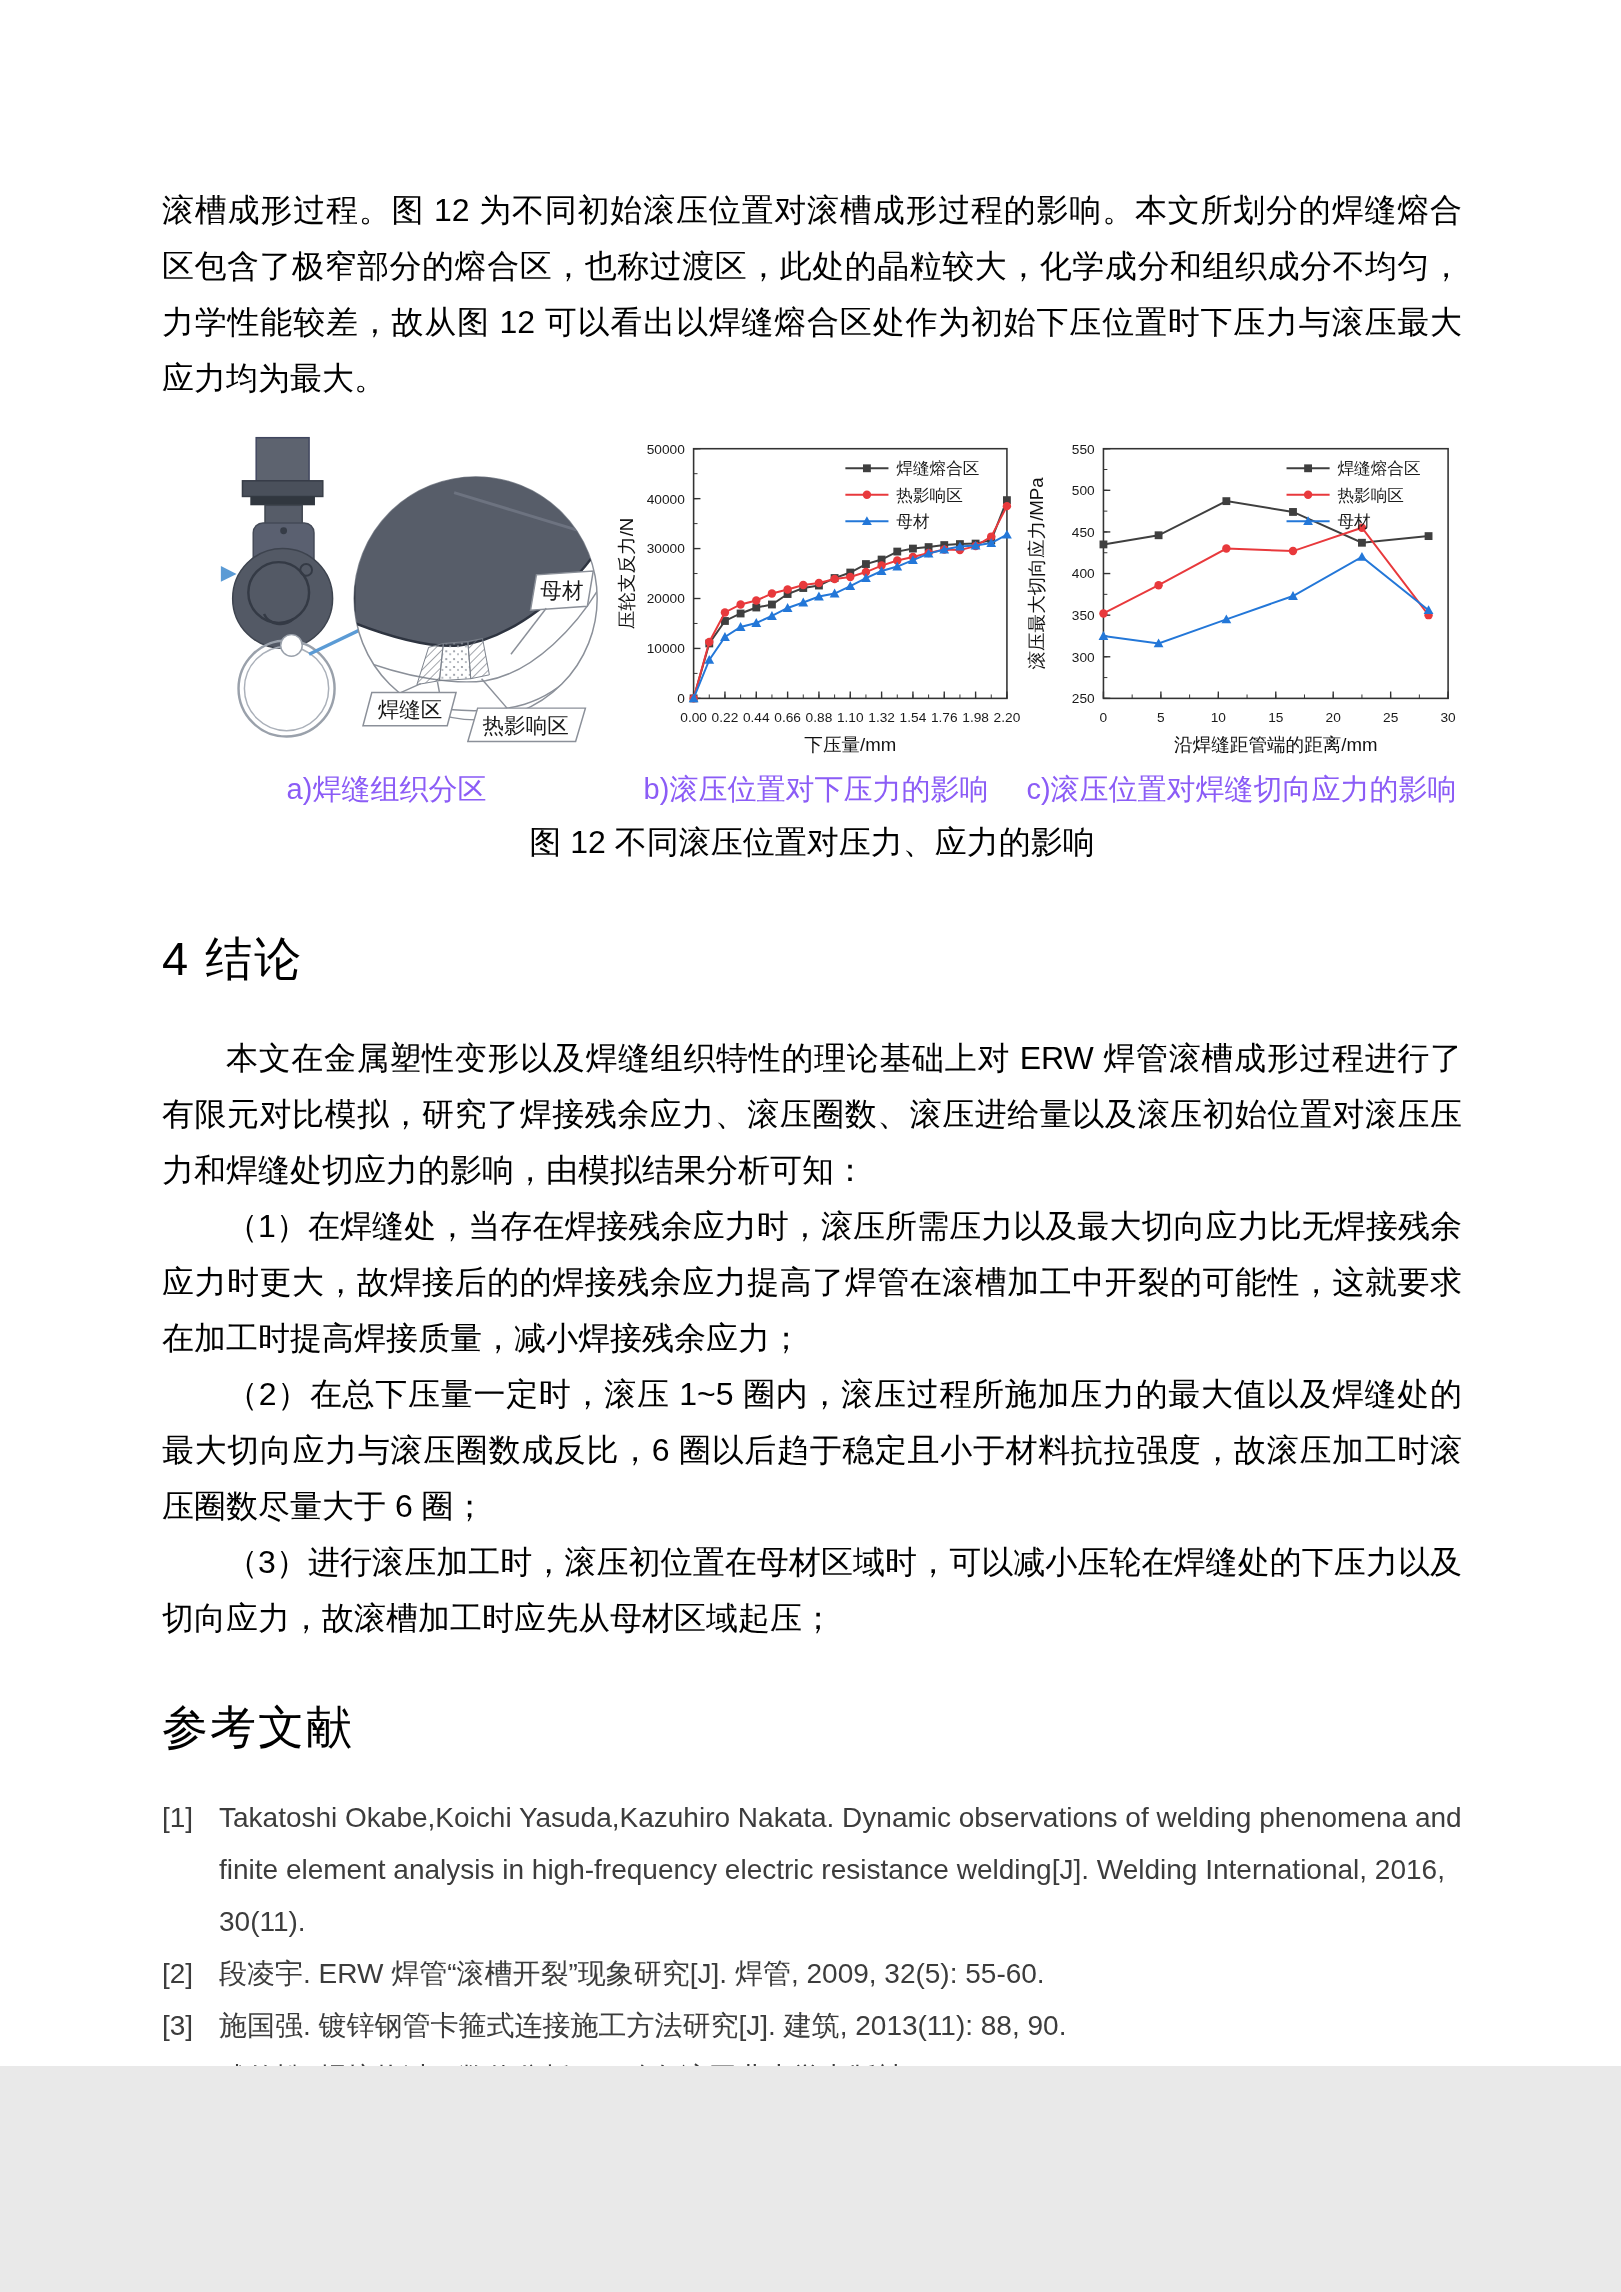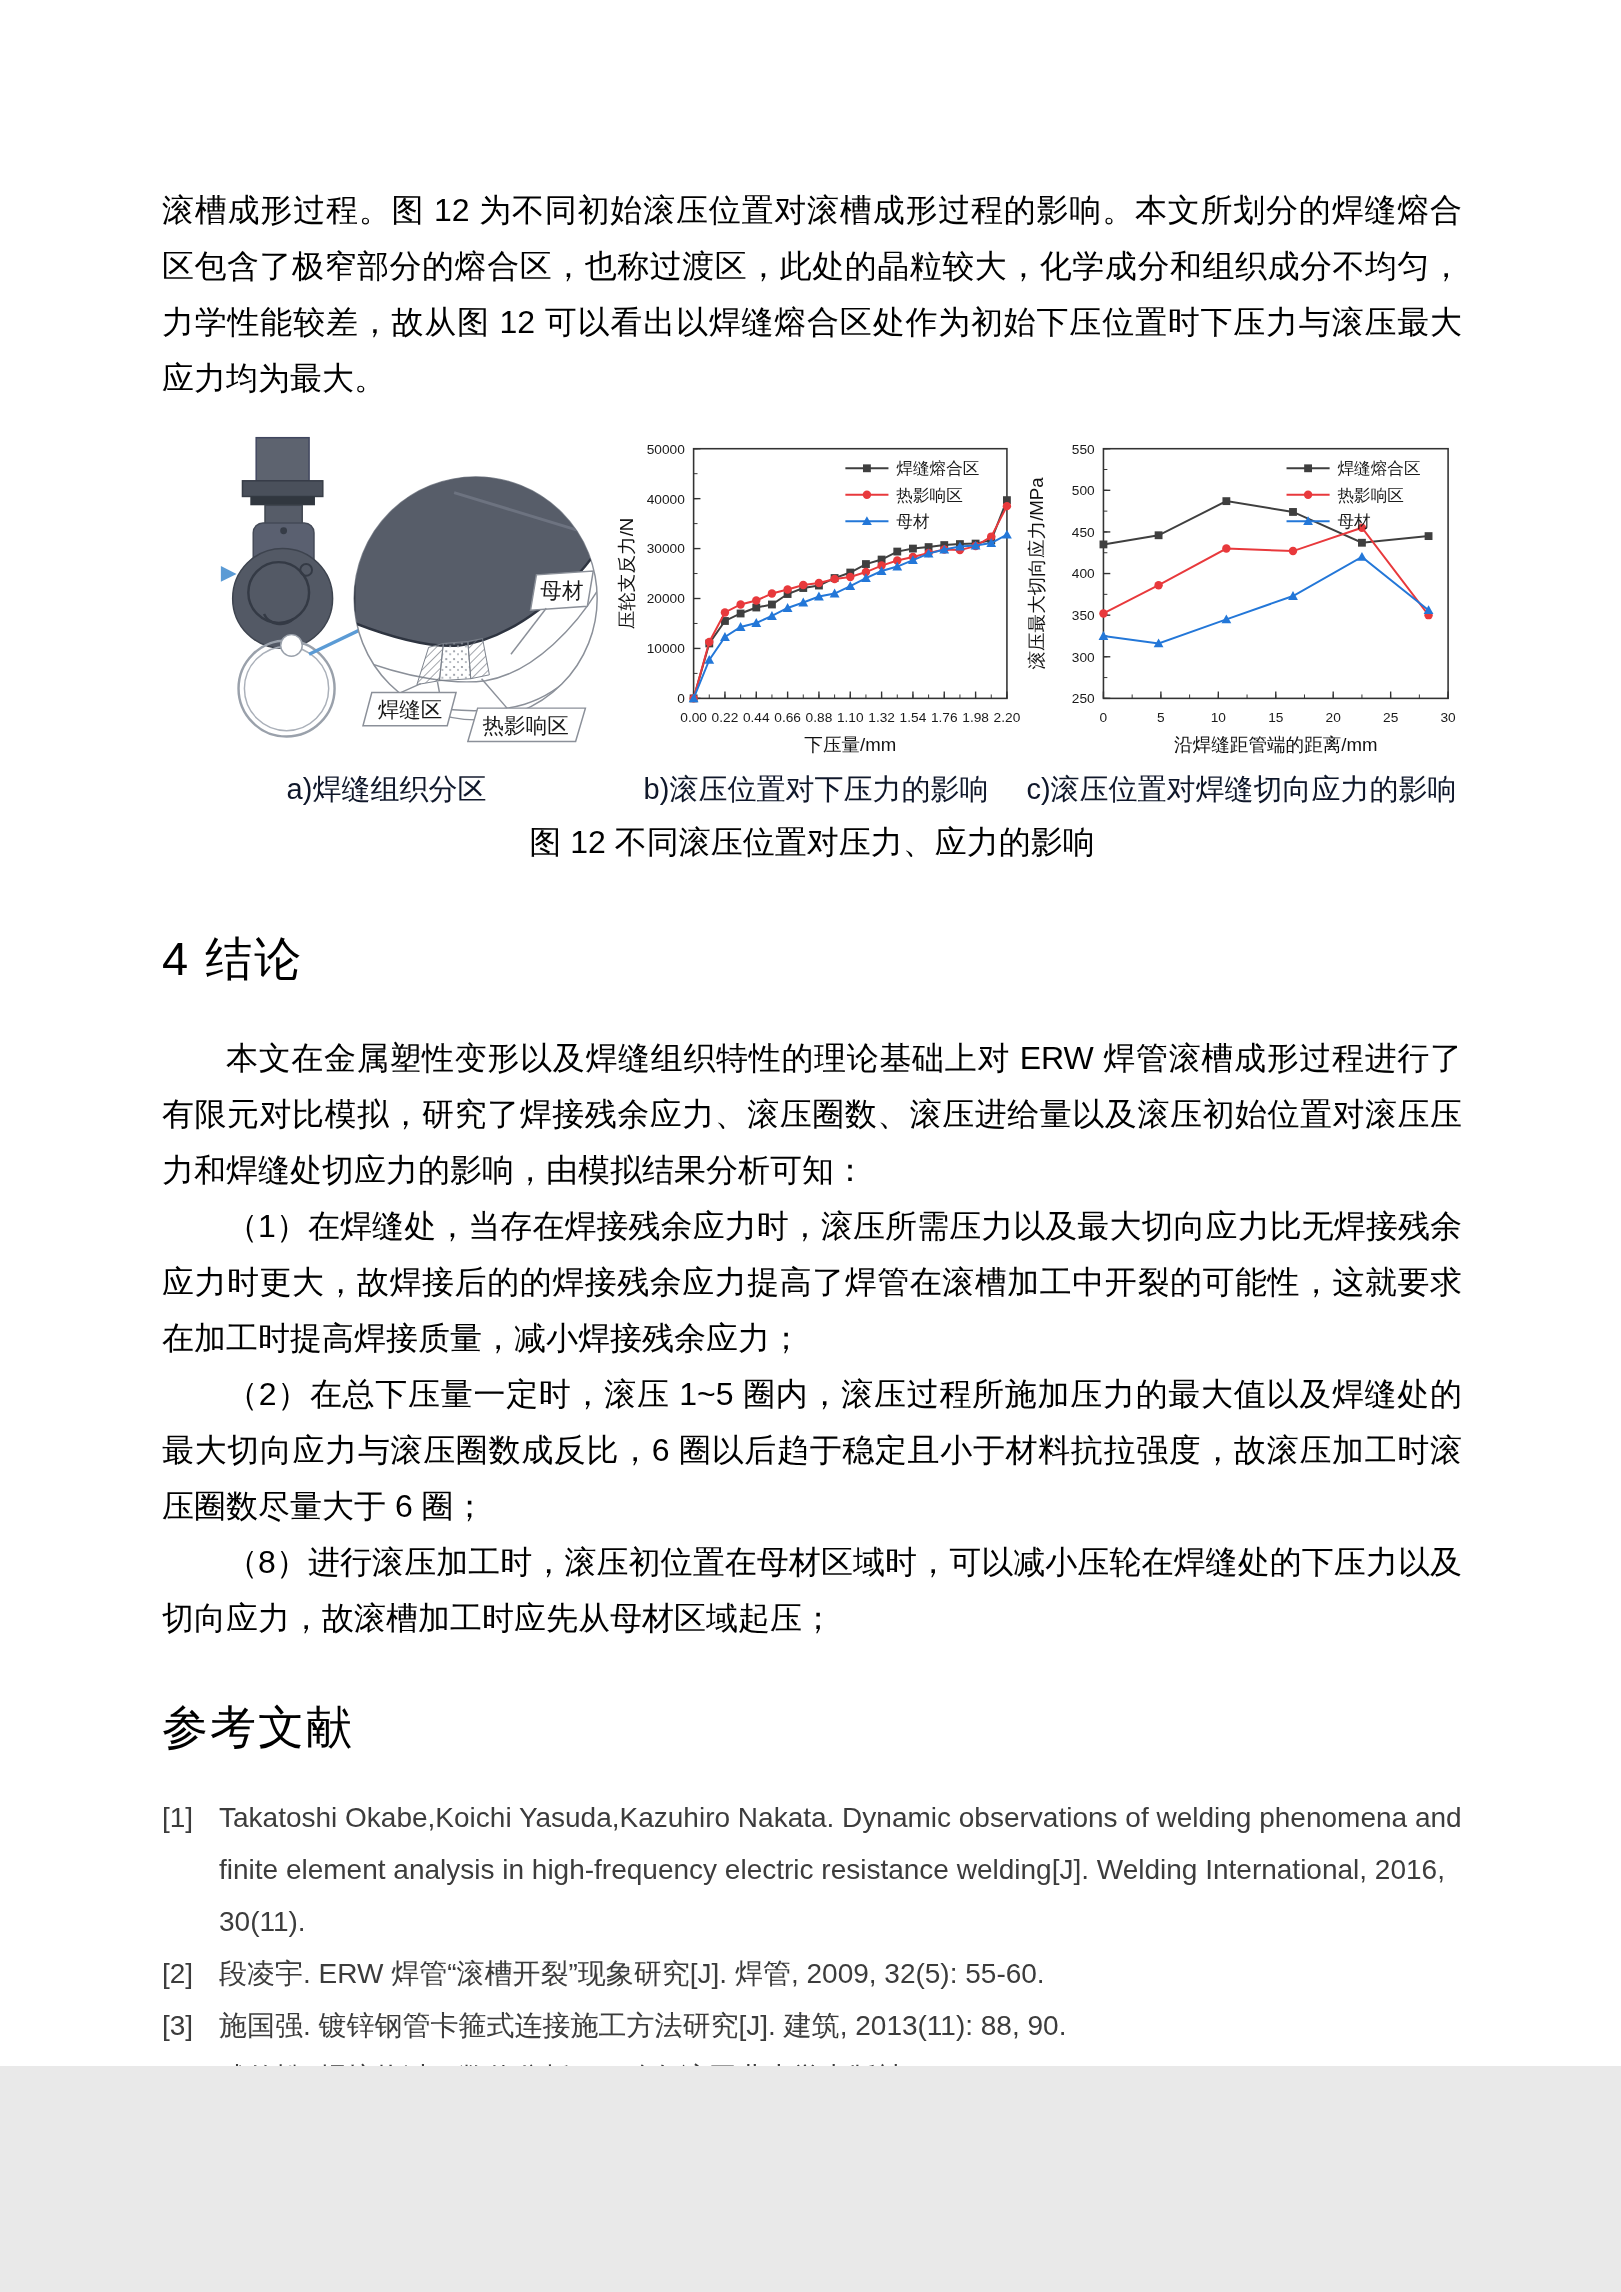--- a/index.html
+++ b/index.html
@@ -9,21 +9,21 @@
     font-family:"Liberation Sans","DejaVu Sans",sans-serif;color:#000;
   }
   .content{position:absolute;left:162px;top:182px;width:1300px;}
   .body-text{font-size:32px;line-height:56px;text-align:justify;margin:0;}
   .indent{text-indent:2em;}
   .figure-row{display:flex;align-items:flex-end;margin-top:15.7px;}
   .subfig{display:flex;flex-direction:column;align-items:center;}
   .subfig-a{width:449px;}
   .subfig-b{width:410px;}
   .subfig-c{width:441px;}
-  .subcaption{font-size:29px;line-height:35px;margin-top:9.8px;color:#0f172a;white-space:nowrap;}
+  .subcaption{font-size:29px;line-height:35px;margin-top:9.8px;color:#8b5cf6;white-space:nowrap;}
   .fig-caption{text-align:center;font-size:32px;margin:13.7px 0 0 0;}
   h2.section-heading{font-size:47px;font-weight:normal;margin:63px 0 39px 0;letter-spacing:2px;}
   h2.refs-heading{font-size:46px;font-weight:normal;margin:51px 0 33px 0;letter-spacing:2px;}
   .conclusion p{margin:0;}
   .ref-list{list-style:none;margin:0;padding:0;font-size:28px;line-height:52px;color:#3c3c3c;}
   .ref-list li{position:relative;padding-left:57px;text-align:left;}
   .ref-marker{position:absolute;left:0;top:0;}
   svg text{font-family:"Liberation Sans","DejaVu Sans",sans-serif;}
 </style>
 </head>
@@ -351,21 +351,21 @@
     </div>
 
     <p class="fig-caption">图 12 不同滚压位置对压力、应力的影响</p>
 
     <h2 class="section-heading">4 结论</h2>
 
     <div class="conclusion">
       <p class="body-text indent">本文在金属塑性变形以及焊缝组织特性的理论基础上对 ERW 焊管滚槽成形过程进行了有限元对比模拟，研究了焊接残余应力、滚压圈数、滚压进给量以及滚压初始位置对滚压压力和焊缝处切应力的影响，由模拟结果分析可知：</p>
       <p class="body-text indent">（1）在焊缝处，当存在焊接残余应力时，滚压所需压力以及最大切向应力比无焊接残余应力时更大，故焊接后的的焊接残余应力提高了焊管在滚槽加工中开裂的可能性，这就要求在加工时提高焊接质量，减小焊接残余应力；</p>
       <p class="body-text indent">（2）在总下压量一定时，滚压 1~5 圈内，滚压过程所施加压力的最大值以及焊缝处的最大切向应力与滚压圈数成反比，6 圈以后趋于稳定且小于材料抗拉强度，故滚压加工时滚压圈数尽量大于 6 圈；</p>
-      <p class="body-text indent">（8）进行滚压加工时，滚压初位置在母材区域时，可以减小压轮在焊缝处的下压力以及切向应力，故滚槽加工时应先从母材区域起压；</p>
+      <p class="body-text indent">（3）进行滚压加工时，滚压初位置在母材区域时，可以减小压轮在焊缝处的下压力以及切向应力，故滚槽加工时应先从母材区域起压；</p>
     </div>
 
     <h2 class="refs-heading">参考文献</h2>
 
     <ol class="ref-list">
       <li>
         <span class="ref-marker">[1]</span>
         <span>Takatoshi Okabe,Koichi Yasuda,Kazuhiro Nakata. Dynamic observations of welding phenomena and finite element analysis in high-frequency electric resistance welding[J]. Welding International, 2016, 30(11).</span>
       </li>
       <li>

